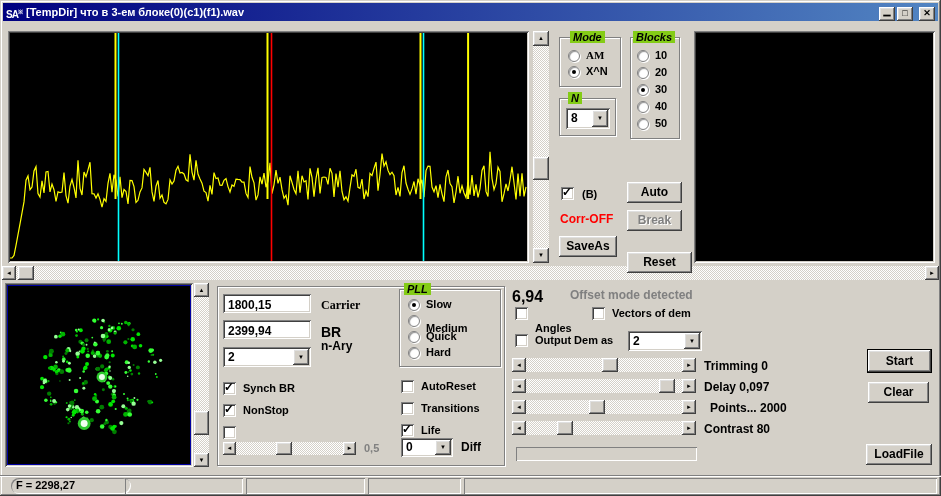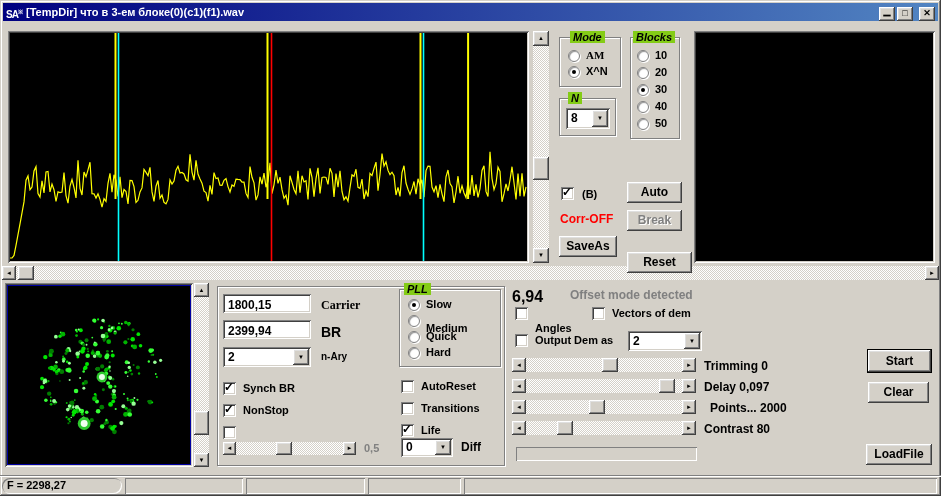--- a/index.html
+++ b/index.html
@@ -419,21 +419,21 @@
 
   <div class="abs etched" style="left:217px;top:286px;width:286px;height:178px;">
     <input class="field" style="left: 5px; top: 7px; width: 88px; height: 19px;" value="1800,15">
     <span class="lbl" style="left:103px;top:11px;font-size:12px;font-family:Liberation Serif, serif;">Carrier</span>
     <input class="field" style="left: 5px; top: 33px; width: 88px; height: 19px;" value="2399,94">
     <span class="lbl" style="left:103px;top:37px;font-size:14px;">BR</span>
     <div class="combo" style="left:5px;top:60px;width:88px;height:20px;">
       <span class="combo-val">2</span>
       <span class="combo-btn">▼</span>
     </div>
-    <span class="lbl" style="left:103px;top:64px;font-size:10px;">n-Ary</span>
+    <span class="lbl" style="left:103px;top:52px;font-size:12px;">n-Ary</span>
 
     <div class="abs etched" style="left:181px;top:2px;width:100px;height:76px;">
       <span class="group-label" style="left:4px;">PLL</span>
       <span class="radio checked" style="left:8px;top:9px;"></span>
       <span class="lbl" style="left:26px;top:8px;">Slow</span>
       <span class="radio" style="left:8px;top:25px;"></span>
       <span class="lbl" style="left:26px;top:32px;">Medium</span>
       <span class="radio" style="left:8px;top:41px;"></span>
       <span class="lbl" style="left:26px;top:40px;">Quick</span>
       <span class="radio" style="left:8px;top:57px;"></span>
@@ -521,19 +521,19 @@
   </div>
   <span class="lbl" style="left:704px;top:422px;font-size:12px;">Contrast 80</span>
 
   <div class="abs sunken-lite" style="left:516px;top:447px;width:181px;height:14px;background:#d4d0c8;"></div>
 
   <div class="btn default" style="left:868px;top:350px;width:63px;height:22px;line-height:22px;">Start</div>
   <div class="btn" style="left:868px;top:382px;width:61px;height:21px;line-height:21px;">Clear</div>
   <div class="btn" style="left:866px;top:444px;width:66px;height:21px;line-height:21px;">LoadFile</div>
 
   <div class="abs" style="left:0;top:475px;width:941px;height:2px;box-shadow:inset 0 1px 0 #808080, inset 0 2px 0 #fff;"></div>
-  <div class="status-panel" style="left:2px;width:115px;border-radius:8px;"><span>F = 2298,27</span></div>
+  <div class="status-panel" style="left:11px;width:115px;border-radius:8px;"><span>F = 2298,27</span></div>
   <div class="status-panel" style="left:125px;width:113px;"><span></span></div>
   <div class="status-panel" style="left:246px;width:114px;"><span></span></div>
   <div class="status-panel" style="left:368px;width:88px;"><span></span></div>
   <div class="status-panel" style="left:464px;width:468px;"><span></span></div>
 
 </div>
 
 </body></html>

